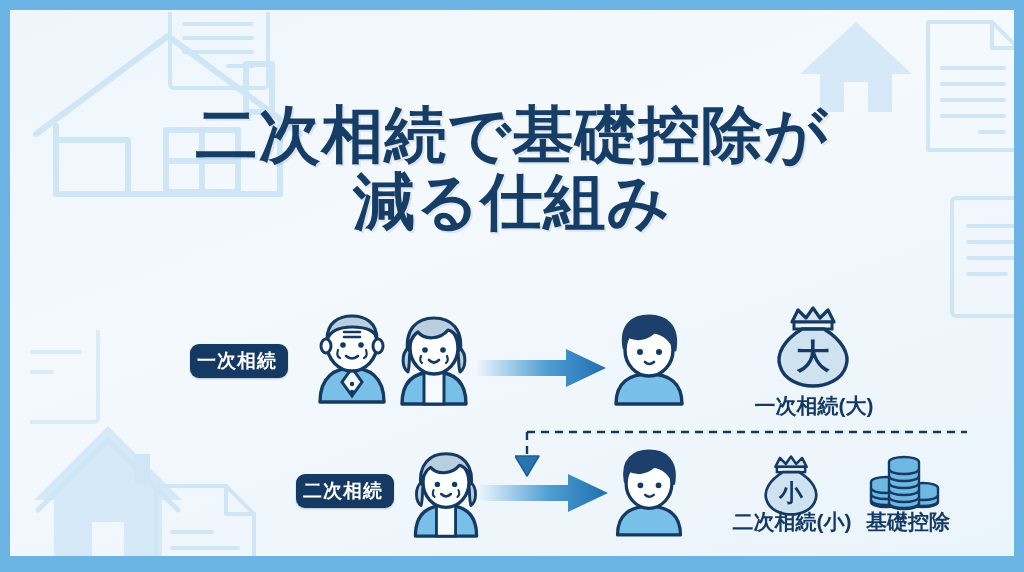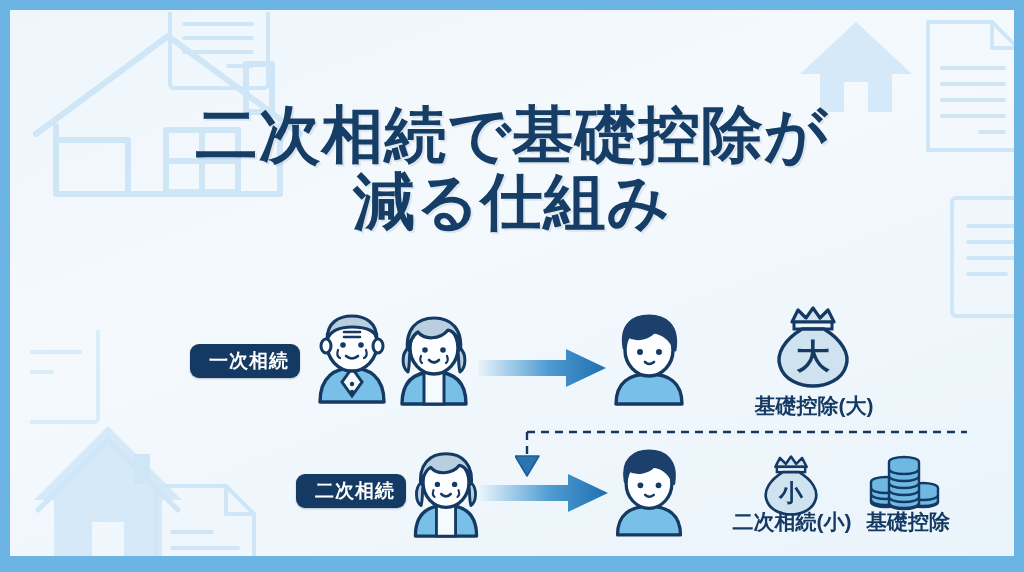--- a/index.html
+++ b/index.html
@@ -44,21 +44,21 @@
   
   .row{position:absolute;}
   .badge{
     position:absolute;
     background:#143a63;
     color:#ffffff;
     border-radius:9px;
     font-size:19px;
     font-weight:bold;
     letter-spacing:1px;
-    padding:7px 11px 8px 19px;
+    padding:7px 11px 8px 7px;
     line-height:1;
     white-space:nowrap;
     box-shadow:0 1px 2px rgba(10,40,70,.25);
   }
   .fig{position:absolute;}
   .arrow{position:absolute;}
   .icon-label{
     position:absolute;
     text-align:center;
     color:#143a63;
@@ -217,21 +217,21 @@
 
       <div class="fig" style="left:762px;top:292px;">
         <svg width="82" height="86" viewBox="0 0 82 86">
           <path d="M26 8 L20 20 H62 L56 8 L48 16 L41 6 L34 16 Z" fill="#d3e5f0" stroke="#143a63" stroke-width="3.2" stroke-linejoin="round"></path>
           <rect x="22" y="20" width="38" height="7" fill="#eaf4fa" stroke="#143a63" stroke-width="3"></rect>
           <path d="M30 27 C12 38 4 52 8 64 C12 78 28 84 41 84 C54 84 70 78 74 64 C78 52 70 38 52 27 Z" fill="#cfe2ef" stroke="#143a63" stroke-width="3.4" stroke-linejoin="round"></path>
           <text x="41" y="66" font-family="'DejaVu Sans',sans-serif" font-size="34" font-weight="bold" fill="#143a63" text-anchor="middle">大</text>
         </svg>
       </div>
 
-      <div class="icon-label" style="left:706px;top:382px;width:196px;">基礎控除(大)</div>
+      <div class="icon-label" style="left:706px;top:382px;width:196px;">一次相続(大)</div>
     </div>
 
     <div class="dashline" style="left:505px;top:412px;">
       <svg width="470" height="60" viewBox="0 0 470 60">
         <g fill="none" stroke="#143a63" stroke-width="2.4" stroke-dasharray="8 6" stroke-linecap="butt">
           <path d="M12 10 H452"></path>
           <path d="M12 10 V36"></path>
         </g>
         <path d="M0 34 H24 L12 54 Z" fill="#2a74b2" stroke="#1a5d96" stroke-width="1.5" stroke-linejoin="round"></path>
       </svg>

